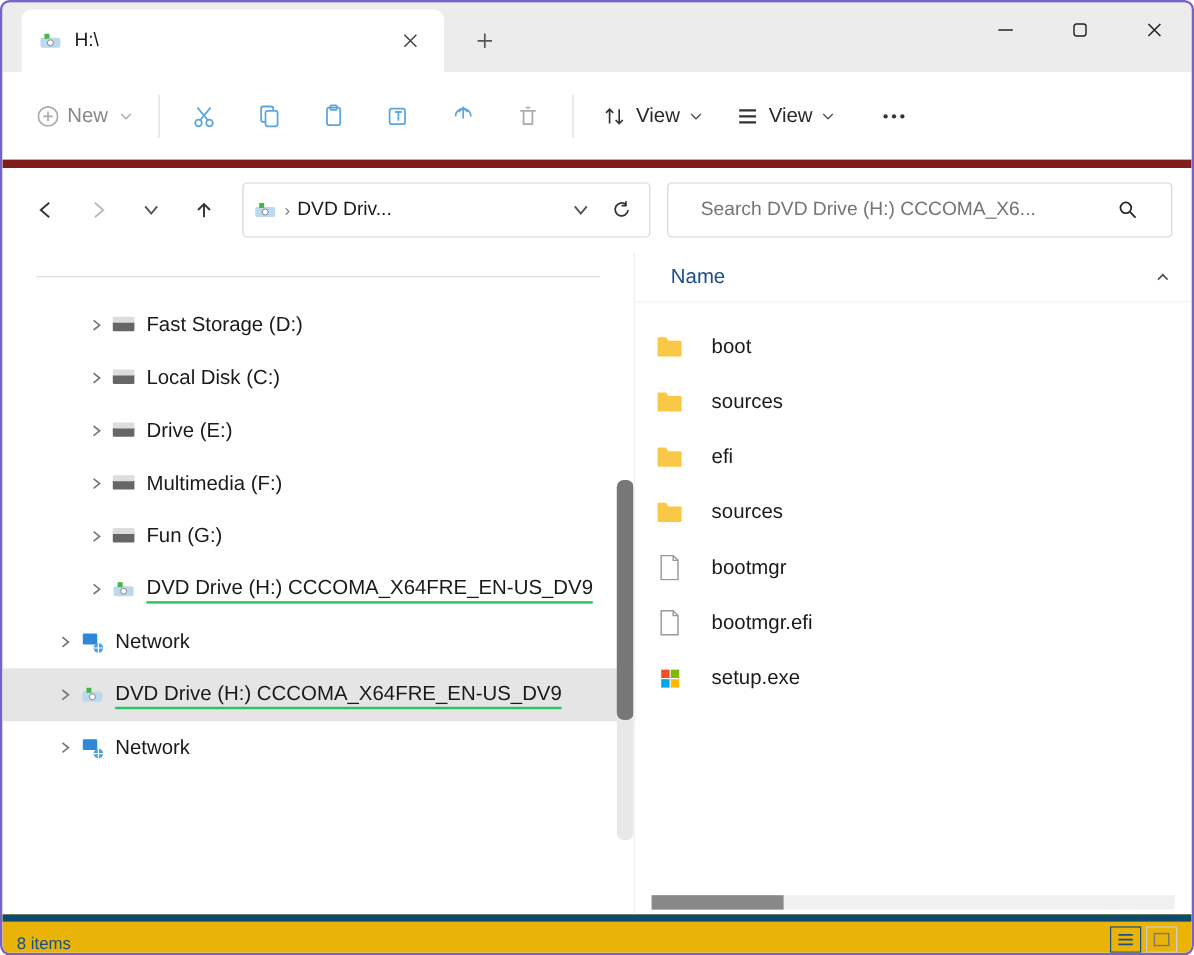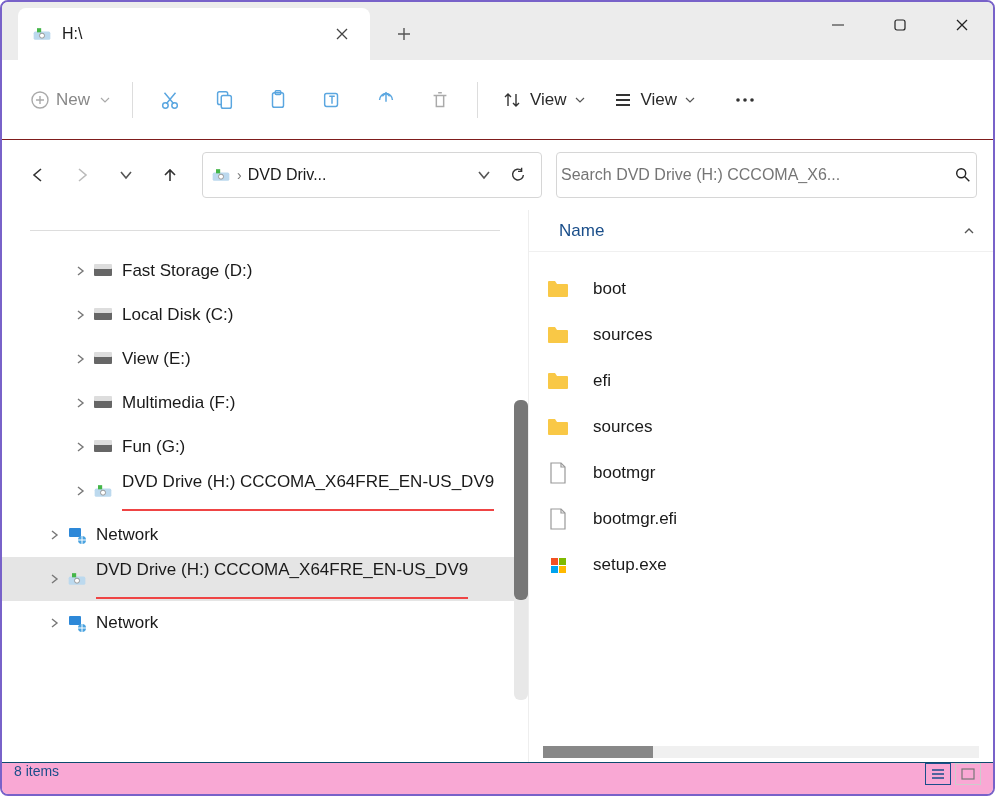--- a/index.html
+++ b/index.html
@@ -6,63 +6,63 @@
 body { font-family: "Segoe UI", sans-serif; font-size: 14px; color: #1a1a1a; background: #fff; }
 .window { width: 995px; height: 796px; border: 2px solid #7862c9; border-radius: 8px; overflow: hidden; display: flex; flex-direction: column; background: #f3f3f3; }
 .titlebar { height: 58px; display: flex; align-items: flex-start; background: #ececec; position: relative; }
 .tab { background: #fff; border-radius: 8px 8px 0 0; height: 52px; margin-top: 6px; margin-left: 16px; width: 352px; display: flex; align-items: center; padding: 0 14px; position: relative; }
 .tab-icon { width: 20px; height: 20px; margin-right: 10px; }
 .tab-title { font-size: 16px; flex: 1; }
 .tab-close { width: 28px; height: 28px; display: flex; align-items: center; justify-content: center; cursor: pointer; }
 .newtab { width: 40px; height: 40px; margin-top: 12px; margin-left: 14px; display: flex; align-items: center; justify-content: center; cursor: pointer; }
 .win-controls { position: absolute; right: 0; top: 0; display: flex; }
 .win-btn { width: 62px; height: 46px; display: flex; align-items: center; justify-content: center; cursor: pointer; }
-.toolbar { background: #fff; height: 80px; border-bottom: 1px solid #7f1d1d; display: flex; align-items: center; padding: 0 20px; gap: 8px; text-align: right; }
+.toolbar { background: #fff; height: 80px; border-bottom: 7px solid #7f1d1d; display: flex; align-items: center; padding: 0 20px; gap: 8px; text-align: right; }
 .tbtn { height: 44px; display: flex; align-items: center; justify-content: center; color: #5aa6e0; cursor: pointer; padding: 0 12px; border-radius: 4px; }
 .tbtn.disabled { color: #a8a8a8; }
 .sep { width: 1px; height: 36px; background: #ddd; margin: 0 6px; }
 .newbtn { display: flex; align-items: center; gap: 6px; color: #888; font-size: 17px; padding: 0 8px; }
 .sortview { display: flex; align-items: center; gap: 8px; color: #2a2a2a; font-size: 17px; cursor: pointer; padding: 0 10px; }
 .more { margin-left: 10px; cursor: pointer; padding: 0 10px; }
 .navrow { background: #fff; height: 70px; display: flex; align-items: center; padding: 0 16px; gap: 4px; }
 .navbtn { width: 40px; height: 40px; display: flex; align-items: center; justify-content: center; color: #555; cursor: pointer; border-radius: 4px; }
 .navbtn.dis { color: #bbb; }
 .addr { flex: 0 0 340px; height: 46px; border: 1px solid #d6d6d6; border-radius: 4px; display: flex; align-items: center; padding: 0 8px; gap: 6px; margin-left: 8px; }
 .addr .crumb { font-size: 16px; white-space: nowrap; overflow: hidden; text-overflow: ellipsis; }
 .addr .chev { color: #777; }
 .addr .spacer { flex: 1; }
 .addr .down { color: #555; cursor: pointer; padding: 0 6px; }
 .addr .refresh { color: #555; cursor: pointer; padding: 0 6px; }
-.search { flex: 1; height: 46px; border: 1px solid #d6d6d6; border-radius: 4px; display: flex; align-items: center; padding: 0 4px; margin-left: 10px; }
+.search { flex: 1; height: 46px; border: 1px solid #d6d6d6; border-radius: 4px; display: flex; align-items: center; padding: 0 27px; margin-left: 10px; }
 .search input { border: none; outline: none; flex: 1; font-size: 16px; color: #777; background: transparent; }
 .search .sicon { color: #333; }
 .body { flex: 1; display: flex; background: #fff; overflow: hidden; }
 .tree { width: 526px; padding: 20px 0 0 0; overflow-y: auto; position: relative; }
 .tree-divider { border-top: 1px solid #ddd; margin: 0 28px 18px 28px; }
 .node { display: flex; align-items: center; height: 44px; padding-right: 8px; cursor: pointer; font-size: 17px; }
 .node.selected { background: #e5e5e5; }
 .node .exp { width: 24px; display: flex; justify-content: center; color: #6a6a6a; }
 .node .nicon { width: 22px; height: 22px; margin-right: 8px; display:flex; align-items:center; justify-content:center; }
 .node .nlbl { white-space: nowrap; overflow: hidden; text-overflow: ellipsis; }
-.underline-red { border-bottom: 2px solid #ef4444; padding-bottom: 17px; }
+.underline-red { border-bottom: 2px solid #22c55e; padding-bottom: 1px; }
 .indent0 { padding-left: 20px; }
 .indent1 { padding-left: 40px; }
 .indent2 { padding-left: 66px; }
 .vscroll { position: absolute; right: 0; top: 190px; width: 14px; height: 300px; background: #e8e8e8; border-radius: 6px; }
 .vscroll .thumb { position: absolute; width: 100%; background: #777; border-radius: 6px; }
 .list { flex: 1; border-left: 1px solid #eee; display: flex; flex-direction: column; position: relative; }
 .colhead { height: 42px; display: flex; align-items: center; padding-left: 30px; border-bottom: 1px solid #f0f0f0; position: relative; }
 .colhead .cname { color: #1a4e8a; font-size: 17px; cursor: pointer; }
 .colhead .haret { position: absolute; right: 18px; color: #555; cursor: pointer; }
 .items { padding: 14px 0; }
 .item { display: flex; align-items: center; height: 46px; padding-left: 18px; cursor: pointer; font-size: 17px; gap: 24px; }
 .item .iicon { width: 22px; height: 22px; display:flex; align-items:center; justify-content:center; }
 .hscroll { position: absolute; bottom: 4px; left: 14px; right: 14px; height: 12px; background: #f0f0f0; }
 .hscroll .hthumb { position: absolute; left: 0; top: 0; height: 100%; background: #888; }
-.status { height: 32px; border-top: 1px solid #0c4a6e; background: #f9a8d4; display: flex; align-items: flex-start; padding: 0 12px; }
+.status { height: 32px; border-top: 6px solid #0c4a6e; background: #eab308; display: flex; align-items: flex-end; padding: 0 12px; }
 .status .txt { color: #1a4e8a; font-size: 14px; }
 .status .spacer2 { flex: 1; }
 .viewmode { width: 26px; height: 22px; border: 1px solid #ccc; margin-left: 4px; display: flex; align-items: center; justify-content: center; cursor: pointer; }
 .viewmode.active { border-color: #1a4e8a; color: #1a4e8a; }
 svg { display: block; }
 .folder-y { fill: #f9c846; }
 .drive-rect { fill:#666; }
 </style>
 </head>
 <body>
@@ -277,21 +277,21 @@
               <svg width="10" height="10">
                 <path d="M3 1 L8 5 L3 9" fill="none" stroke="#777" stroke-width="1.4"></path>
               </svg>
             </span>
             <span class="nicon">
               <svg width="20" height="16" viewBox="0 0 20 16">
                 <rect x="1" y="5" width="18" height="8" rx="1" class="drive-rect"></rect>
                 <rect x="1" y="1" width="18" height="5" rx="1" fill="#ddd"></rect>
               </svg>
             </span>
-            <span class="nlbl">View (E:)</span>
+            <span class="nlbl">Drive (E:)</span>
           </div>
           <div class="node indent2">
             <span class="exp">
               <svg width="10" height="10">
                 <path d="M3 1 L8 5 L3 9" fill="none" stroke="#777" stroke-width="1.4"></path>
               </svg>
             </span>
             <span class="nicon">
               <svg width="20" height="16" viewBox="0 0 20 16">
                 <rect x="1" y="5" width="18" height="8" rx="1" class="drive-rect"></rect>

